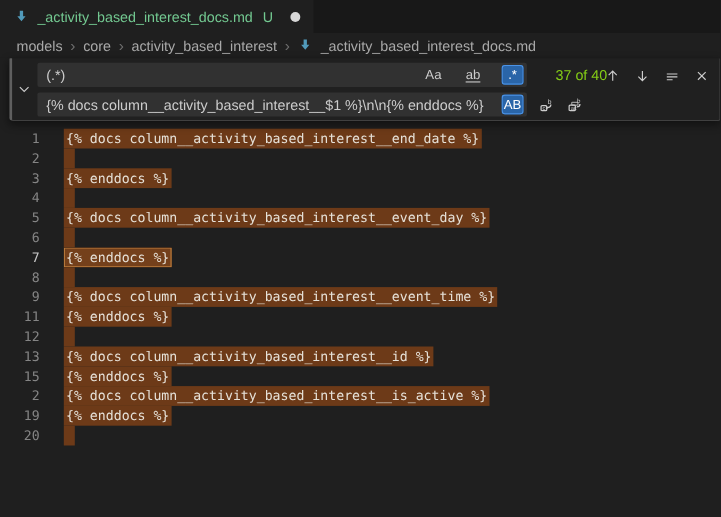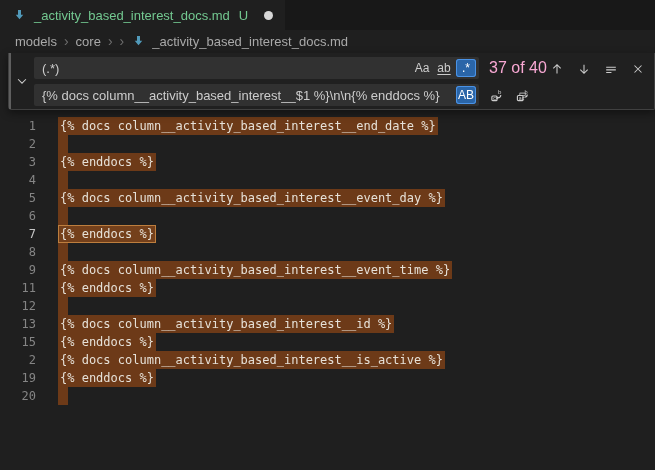--- a/index.html
+++ b/index.html
@@ -53,27 +53,27 @@
     width:16px; height:16px; display:flex; align-items:center; justify-content:center;
   }
   .fw-row { display:flex; align-items:center; height:22px; margin-bottom:5px; }
   .fw-input {
     width:445px; height:22px; background:#313131; border-radius:2px;
     display:flex; align-items:center; padding:0 3px 0 8px;
     font-size:13px; color:#cccccc; flex:0 0 auto;
   }
   .fw-input .val { flex:1 1 auto; white-space:nowrap; overflow:hidden; }
   .toggle {
-    min-width:20px; height:18px; padding:0 2px; border-radius:3px; margin-left:2px;
+    min-width:20px; height:18px; padding:0 2px; border-radius:3px; margin-left:16px;
     display:flex; align-items:center; justify-content:center;
     font-size:12px; color:#cccccc; flex:0 0 auto; cursor:pointer;
   }
   .toggle.ww .tgl-label { text-decoration:underline; text-underline-offset:2px; }
   .toggle.active { background:#2a65a8; box-shadow: inset 0 0 0 1px #4b93e6; color:#ffffff; }
-  .fw-results { margin-left:10px; font-size:16px; color:#f9a8d4; white-space:nowrap; }
+  .fw-results { margin-left:26px; font-size:13px; color:#84cc16; white-space:nowrap; }
   .fw-actions { position:absolute; right:7px; top:7px; display:flex; gap:9px; }
   .icon-btn {
     width:18px; height:18px; display:flex; align-items:center; justify-content:center;
     border-radius:3px; cursor:pointer;
   }
   .fw-replace-actions { display:flex; gap:8px; margin-left:9px; align-items:center; }
   svg.cicon { stroke:#cccccc; fill:none; stroke-width:1.2; }
   svg.cicon text { stroke:none; fill:#cccccc; font-family:"Liberation Sans",sans-serif; }
 </style>
 </head>
@@ -88,20 +88,21 @@
     <span class="gitstat">U</span>
     <span class="mod-dot"></span>
   </div>
 </div>
 
 <div class="breadcrumbs">
   <span class="crumb">models</span>
   <span class="crumb-sep">›</span>
   <span class="crumb">core</span>
   <span class="crumb-sep">›</span>
+  <span class="crumb">activity_based_interest</span>
   <span class="crumb-sep">›</span>
   <span class="crumb-file">
     <svg class="fileicon" viewBox="0 0 16 16">
       <path d="M6.4 2h3.2v5.2H12L8 12 4 7.2h2.4z" fill="#519aba"></path>
     </svg>
     <span>_activity_based_interest_docs.md</span>
   </span>
 </div>
 
 <div class="editor">

